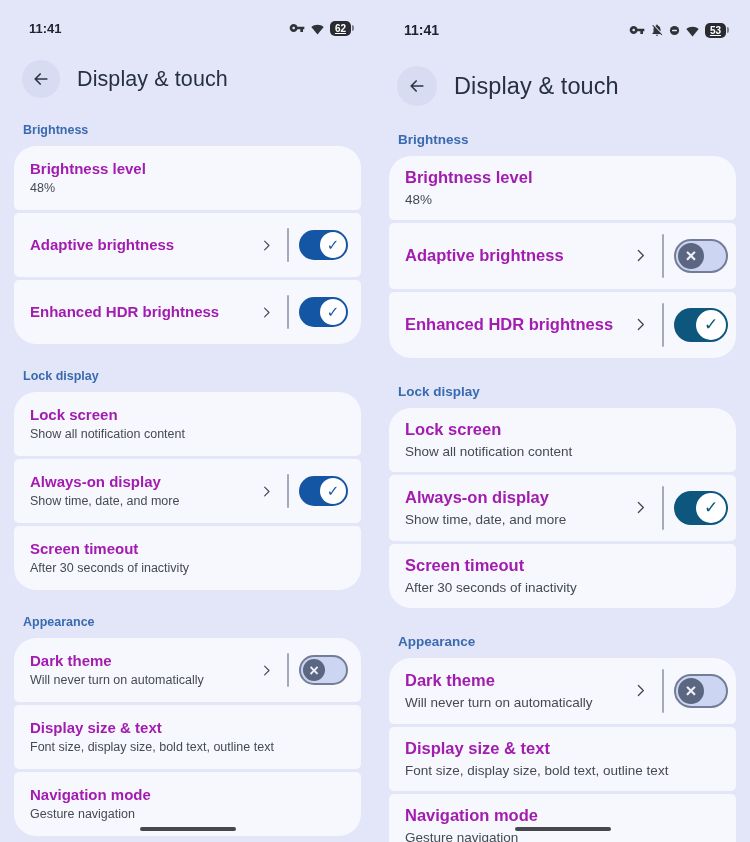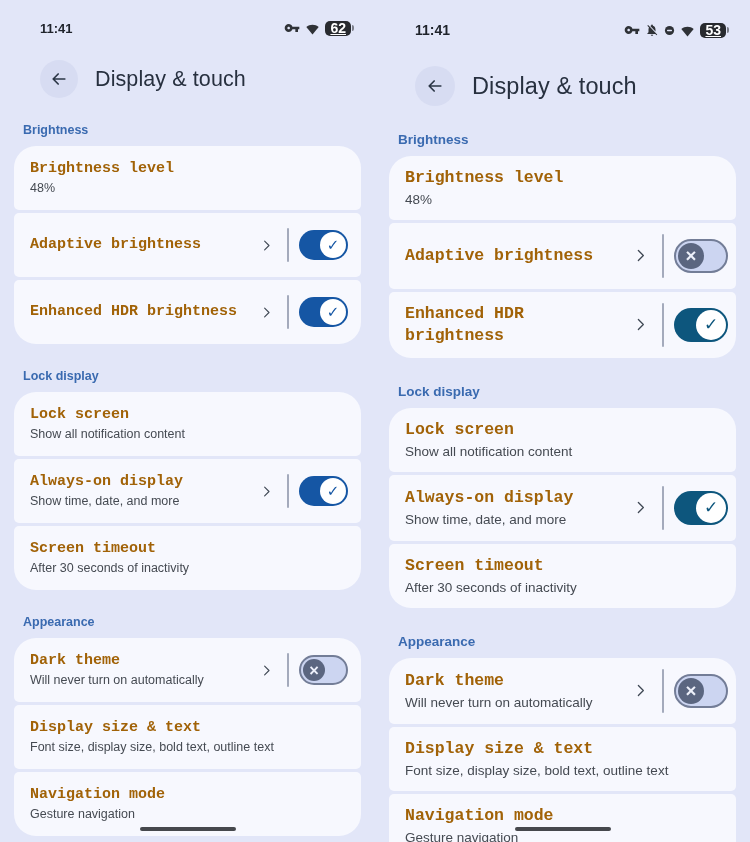--- a/index.html
+++ b/index.html
@@ -15,37 +15,37 @@
     --headtitle:21.5px;--circ:38px;--appbar-mt:24px;--timefs:13px;
     --toggw:49px;--toggh:30px;--divh:34px;--chev:15px;
     --rowpr:13px;--sb-pt:20px;--label-mt:25px;
   }
   .p-right{
     --title:16.5px;--sub:13.5px;--label:13.5px;--rowminh:44px;--rowpad:11px;
     --headtitle:23.5px;--circ:40px;--appbar-mt:28px;--timefs:14px;
     --toggw:54px;--toggh:34px;--divh:44px;--chev:17px;
     --rowpr:8px;--sb-pt:22px;--label-mt:26px;
   }
-  .statusbar{display:flex;justify-content:space-between;align-items:center;padding:var(--sb-pt) 24px 0 40px;}
+  .statusbar{display:flex;justify-content:space-between;align-items:center;padding:var(--sb-pt) 24px 0 29px;}
   .time{font-size:var(--timefs);font-weight:700;color:#1f232b;}
   .sicons{display:flex;align-items:center;gap:5px;color:#2f3237;}
   .sicons svg{display:block;fill:currentColor;}
-  .battery{position:relative;background:#282a2f;color:#fff;font-size:14px;font-weight:700;border-radius:5px;padding:2px 5px;line-height:11px;text-decoration:underline;}
+  .battery{position:relative;background:#282a2f;color:#fff;font-size:10px;font-weight:700;border-radius:5px;padding:2px 5px;line-height:11px;text-decoration:underline;}
   .battery:after{content:"";position:absolute;right:-3px;top:50%;transform:translateY(-50%);width:2px;height:6px;background:#282a2f;border-radius:0 2px 2px 0;opacity:.55;}
-  .appbar{display:flex;align-items:center;gap:17px;margin-top:var(--appbar-mt);padding-left:22px;margin-left:18px;}
+  .appbar{display:flex;align-items:center;gap:17px;margin-top:var(--appbar-mt);padding-left:22px;}
   .backbtn{width:var(--circ);height:var(--circ);border-radius:50%;background:#d7dcf2;display:flex;align-items:center;justify-content:center;color:#2b3646;cursor:pointer;flex:none;}
   .backbtn svg{width:55%;height:55%;stroke:#2b3646;fill:none;stroke-width:2;stroke-linecap:round;stroke-linejoin:round;}
   .apptitle{font-size:var(--headtitle);font-weight:500;color:#27303f;letter-spacing:.1px;}
   .section-label{margin:var(--label-mt) 0 9px 23px;font-size:var(--label);font-weight:700;color:#3a6ab0;}
   .group{margin:0 14px;}
   .row{background:#f7f8fe;min-height:var(--rowminh);margin-bottom:3px;border-radius:5px;display:flex;align-items:center;box-sizing:border-box;padding:var(--rowpad) var(--rowpr) var(--rowpad) 16px;cursor:pointer;}
   .row.first{border-radius:22px 22px 5px 5px;}
   .row.last{border-radius:5px 5px 22px 22px;}
   .rowmain{flex:1;min-width:0;}
-  .rowtitle{font-size:var(--title);font-weight:600;color:#a16207;line-height:1.32;font-family:Liberation Mono, monospace;}
+  .rowtitle{font-size:var(--title);font-weight:600;color:#a21caf;line-height:1.32;}
   .rowsub{font-size:var(--sub);color:#454a52;line-height:1.35;margin-top:2px;}
   .trail{display:flex;align-items:center;flex:none;}
   .chev{color:#3f4854;display:flex;align-items:center;}
   .chev svg{width:var(--chev);height:var(--chev);stroke:currentColor;fill:none;stroke-width:1.8;stroke-linecap:round;stroke-linejoin:round;}
   .vdiv{width:2px;height:var(--divh);background:#8089a0;border-radius:1px;margin:0 10px 0 13px;opacity:.7;flex:none;}
   .toggle{position:relative;width:var(--toggw);height:var(--toggh);border-radius:999px;flex:none;cursor:pointer;}
   .toggle.on{background:var(--accent);}
   .toggle.on .thumb{position:absolute;top:2px;right:2px;width:calc(var(--toggh) - 4px);height:calc(var(--toggh) - 4px);background:#fff;border-radius:50%;display:flex;align-items:center;justify-content:center;color:var(--accent);font-size:calc(var(--toggh) * .5);font-weight:700;}
   .toggle.off{background:#ccd5f1;border:2px solid #737d97;box-sizing:border-box;}
   .toggle.off .thumb{position:absolute;top:2px;left:2px;width:calc(var(--toggh) - 8px);height:calc(var(--toggh) - 8px);background:#5b6680;border-radius:50%;display:flex;align-items:center;justify-content:center;color:#eef1fa;font-size:calc(var(--toggh) * .55);font-weight:700;line-height:1;}

